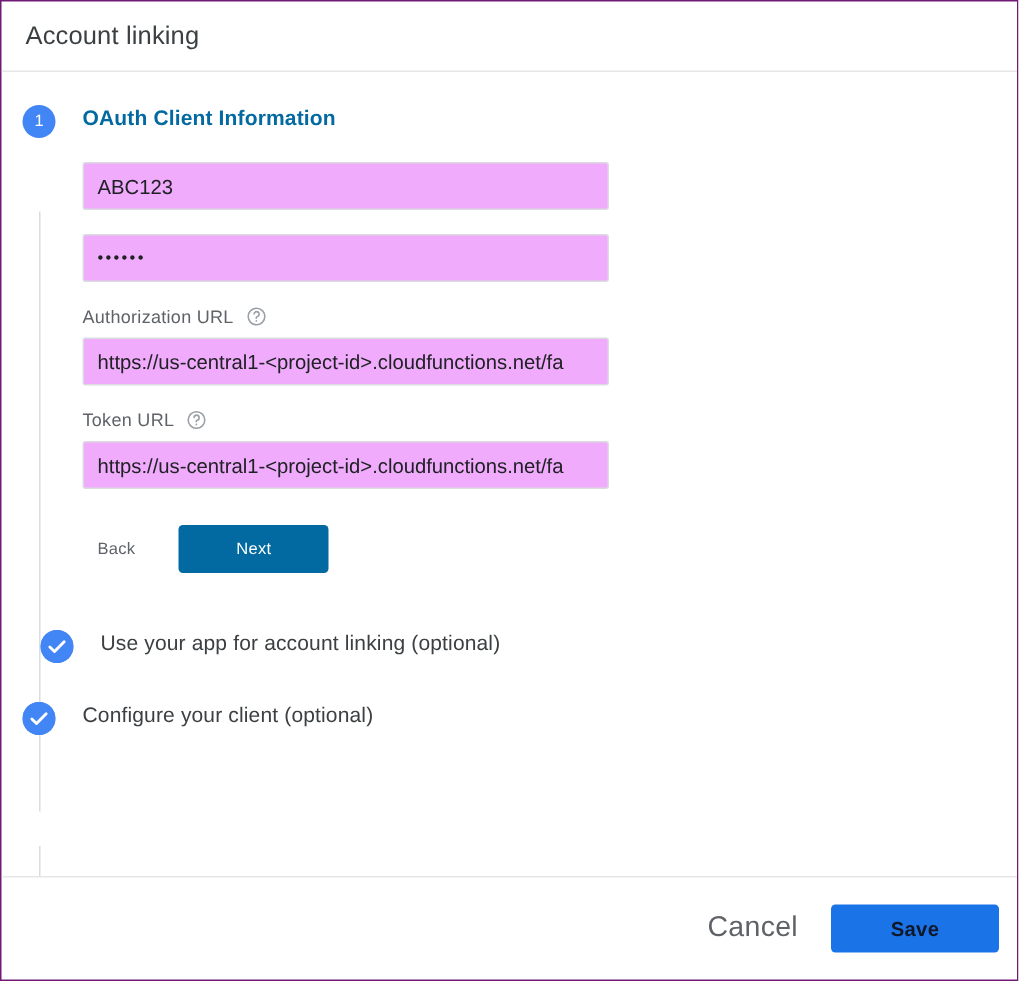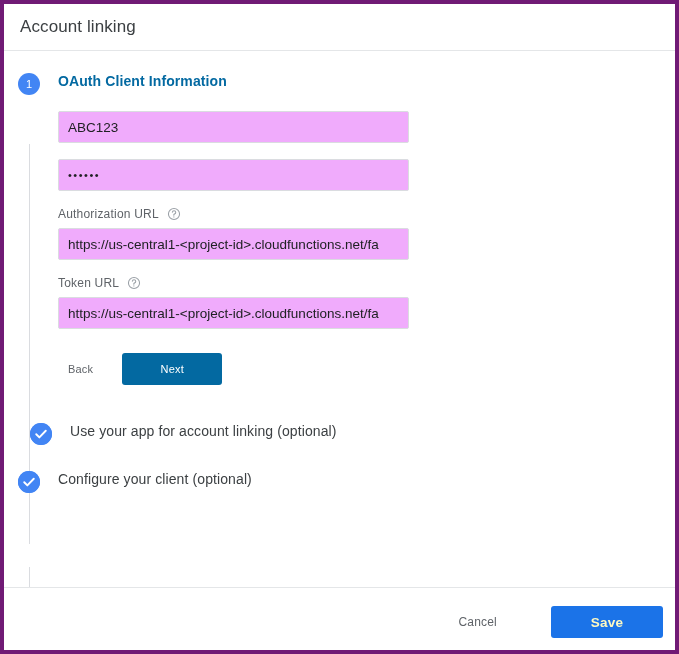--- a/index.html
+++ b/index.html
@@ -10,21 +10,21 @@
   body {
     font-family: "Liberation Sans", sans-serif;
     -webkit-font-smoothing: antialiased;
   }
 
   #app-frame {
     position: relative;
     width: 679px;
     height: 654px;
     box-sizing: border-box;
-    border: 4px solid #701a75;
+    border: 1px solid #701a75;
     background: #ffffff;
     overflow: hidden;
   }
 
   
   .dialog-header {
     box-sizing: border-box;
     height: 47px;
     display: flex;
     align-items: center;
@@ -189,32 +189,31 @@
     height: 69px;
     border-top: 1px solid #e4e6e8;
     display: flex;
     align-items: center;
     justify-content: flex-end;
     padding-right: 12px;
     gap: 16px;
   }
   .btn-save {
     background: #1b73e8;
-    color: #fef9c3;
+    color: #0f172a;
     font-weight: bold;
     width: 112px;
     height: 32px;
     font-size: 13.5px;
-    margin-left: 32px;
   }
   .btn-cancel {
     background: transparent;
     color: #5f6368;
     padding: 7px 6px;
-    font-size: 12px;
+    font-size: 19px;
   }
 </style>
 </head>
 <body>
 
 <div id="app-frame">
 
   <div class="dialog-header">
     <div class="dialog-title">Account linking</div>
   </div>

